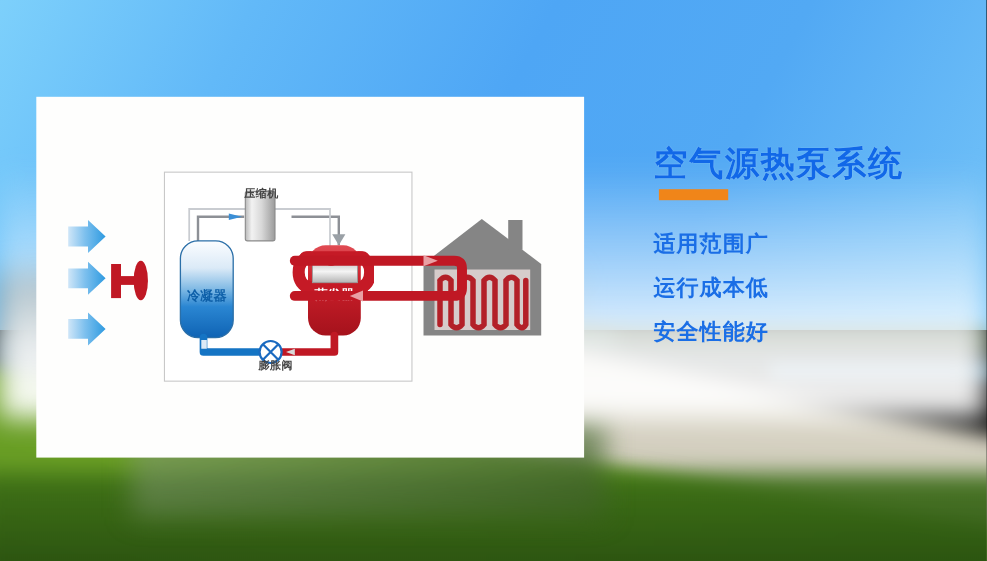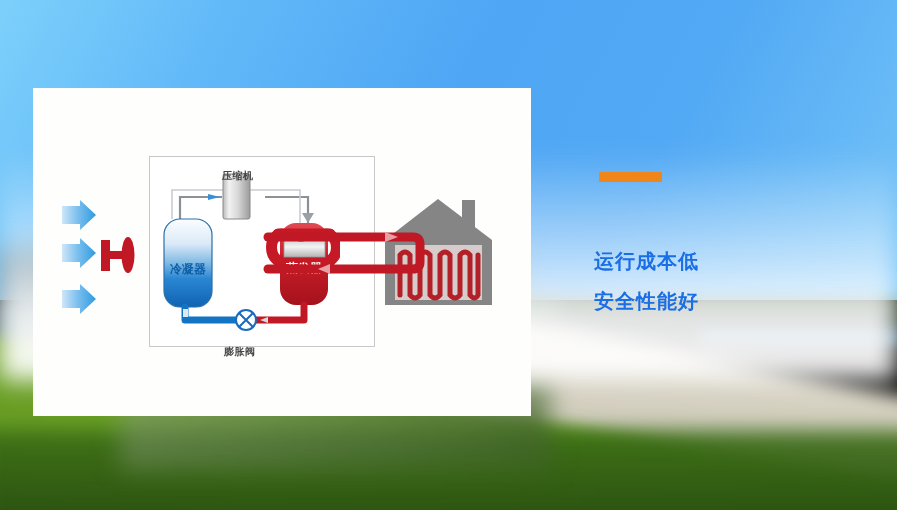--- a/index.html
+++ b/index.html
@@ -127,21 +127,21 @@
 
   .lbl {
     position: absolute;
     color: #444;
     font-size: 10px;
     letter-spacing: .5px;
     white-space: nowrap;
     font-weight: bold;
   }
   .lbl-compressor { left: 222px; top: 169px; }
-  .lbl-expansion  { left: 224px; top: 325px; margin-top: 20px; }
+  .lbl-expansion  { left: 235px; top: 325px; }
 
   
   .title {
     position: absolute;
     left: 594px; top: 128px;
     font-size: 31px;
     font-weight: bold;
     color: #1168e8;
     letter-spacing: 1.5px;
     white-space: nowrap;
@@ -302,17 +302,19 @@
     <path d="M300,237 L413,237 Q420,237 420,244 L420,262 Q420,269 413,269 L300,269" fill="none" stroke="#c01824" stroke-width="9" stroke-linejoin="round" stroke-linecap="round"></path>
 
     <path d="M385,232 L398,237 L385,242 Z" fill="#e9a0a4"></path>
 
     <path d="M330,264 L318,269 L330,274 Z" fill="#e9a0a4"></path>
 
     <path d="M268,237 L302,237" fill="none" stroke="#c01824" stroke-width="9" stroke-linecap="round"></path>
     <path d="M268,269 L302,269" fill="none" stroke="#c01824" stroke-width="9" stroke-linecap="round"></path>
   </svg>
 
+  <div class="title">空气源热泵系统</div>
   <div class="rule"></div>
+  <div class="bullet b1">适用范围广</div>
   <div class="bullet b3">安全性能好</div>
   <div class="bullet b2">运行成本低</div>
 
 </div>
 
 </body></html>

